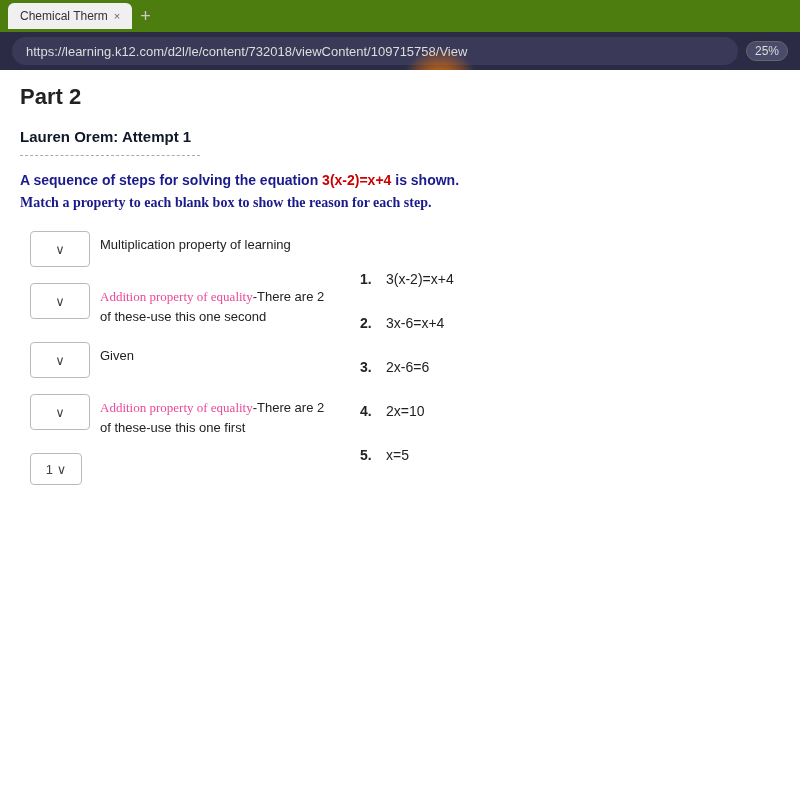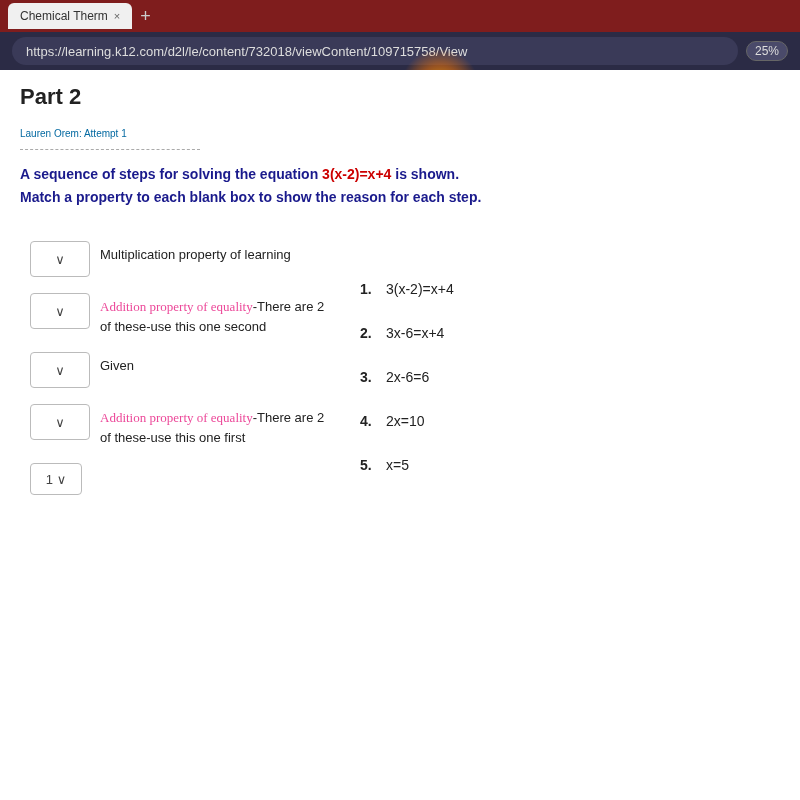--- a/index.html
+++ b/index.html
@@ -6,21 +6,21 @@
     body {
       width: 800px;
       height: 800px;
       overflow: hidden;
       font-family: Arial, sans-serif;
       background: #fff;
     }
 
     
     .browser-chrome {
-      background: #7f1d1d;
+      background: #4d7c0f;
       height: 32px;
       display: flex;
       align-items: center;
       padding: 0 8px;
       gap: 4px;
     }
     .tab-bar {
       display: flex;
       align-items: center;
       gap: 2px;
@@ -96,23 +96,24 @@
       position: relative;
     }
 
     .page-title {
       font-size: 22px;
       font-weight: bold;
       color: #222;
       margin-bottom: 18px;
     }
     .page-subtitle {
-      font-size: 10px;
-      color: #0369a1;
+      font-size: 15px;
+      color: #0f172a;
       margin-bottom: 10px;
+      font-weight: bold;
     }
 
     .dashed-line {
       border-top: 1px dashed #aaa;
       margin-bottom: 14px;
       width: 180px;
     }
 
     .question-text {
       font-size: 14px;
@@ -122,21 +123,22 @@
       line-height: 1.5;
     }
     .question-text .equation {
       color: #cc0000;
     }
 
     .instruction-text {
       font-size: 14px;
       font-weight: bold;
       color: #1a1a8c;
-      margin-bottom: 36px;
+      margin-bottom: 20px;
+      font-family: Liberation Serif, serif;
     }
 
     
     .match-layout {
       display: flex;
       gap: 30px;
       margin-left: 10px;
     }
 
     .left-col {

